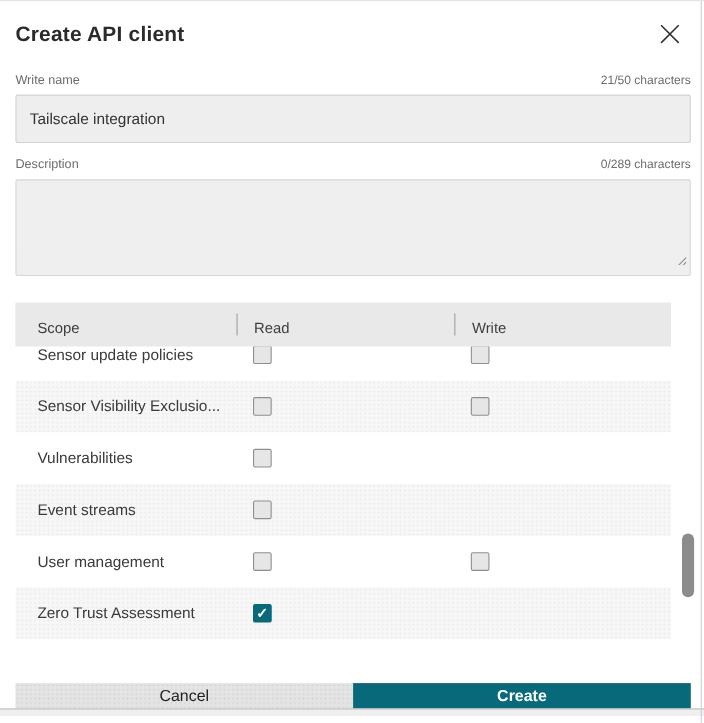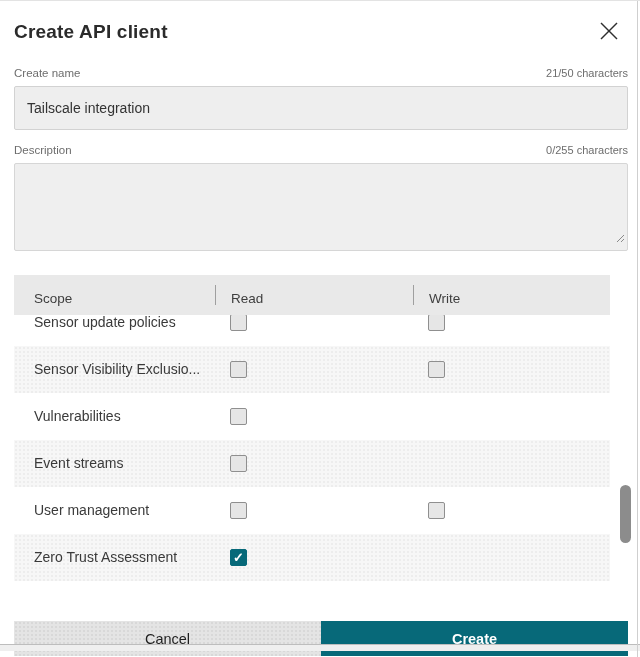--- a/index.html
+++ b/index.html
@@ -97,21 +97,21 @@
     color: #ffffff; font-size: 13px; font-weight: bold; line-height: 16px;
   }
   .scroll-thumb {
     position: absolute; left: 606px; top: 210px; width: 11px; height: 58px;
     background: #8c8c8c; border-radius: 6px; cursor: grab;
   }
 
   
   .dlg-footer { display: flex; margin: 30px 12px 0 14px; width: 614px; height: 32px; }
   .btn {
-    flex: 1 1 50%; height: 35px; border: none; cursor: pointer;
+    flex: 1 1 50%; height: 24px; border: none; cursor: pointer;
     font-family: "Liberation Sans", sans-serif; font-size: 14.5px;
   }
   .btn-cancel { background-color: #e4e4e4; color: #1f1f1f; }
   .btn-create { background-color: var(--teal, #076979); color: #ffffff; font-weight: bold; }
 </style>
 </head>
 <body>
 
 <div class="modal">
 
@@ -122,30 +122,30 @@
         <svg width="24" height="24" viewBox="0 0 24 24">
           <line x1="4" y1="4" x2="20" y2="20" stroke="#2f2f2f" stroke-width="1.4"></line>
           <line x1="20" y1="4" x2="4" y2="20" stroke="#2f2f2f" stroke-width="1.4"></line>
         </svg>
       </span>
     </button>
   </div>
 
   <div class="field-group">
     <div class="label-row">
-      <span class="field-label">Create name</span>
+      <span class="field-label">Write name</span>
       <span class="char-counter">21/50 characters</span>
     </div>
     <input class="text-input dotted" type="text" value="Tailscale integration" style="">
   </div>
 
   <div class="field-group">
     <div class="label-row">
       <span class="field-label">Description</span>
-      <span class="char-counter">0/255 characters</span>
+      <span class="char-counter">0/289 characters</span>
     </div>
     <div class="textarea-wrap">
       <textarea class="desc-textarea dotted" value="" style=""></textarea>
       <span class="resize-handle">
         <svg width="9" height="9" viewBox="0 0 9 9">
           <line x1="2" y1="9" x2="9" y2="2" stroke="#8a8a8a" stroke-width="1"></line>
           <line x1="6" y1="9" x2="9" y2="6" stroke="#8a8a8a" stroke-width="1"></line>
         </svg>
       </span>
     </div>

